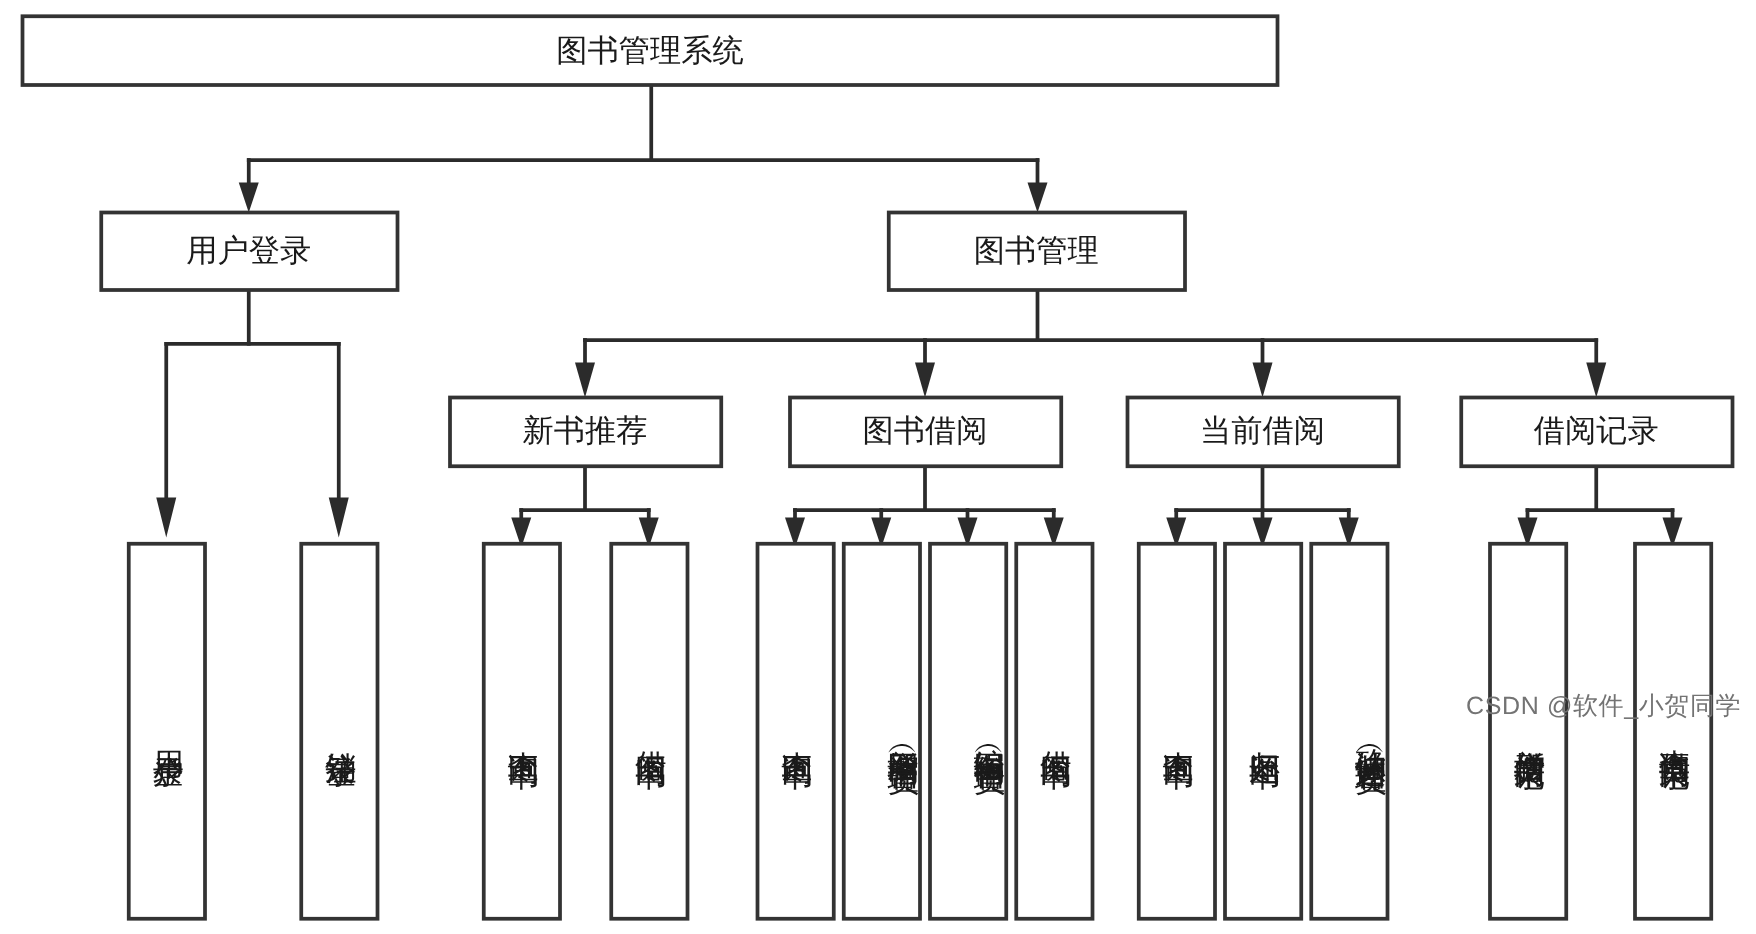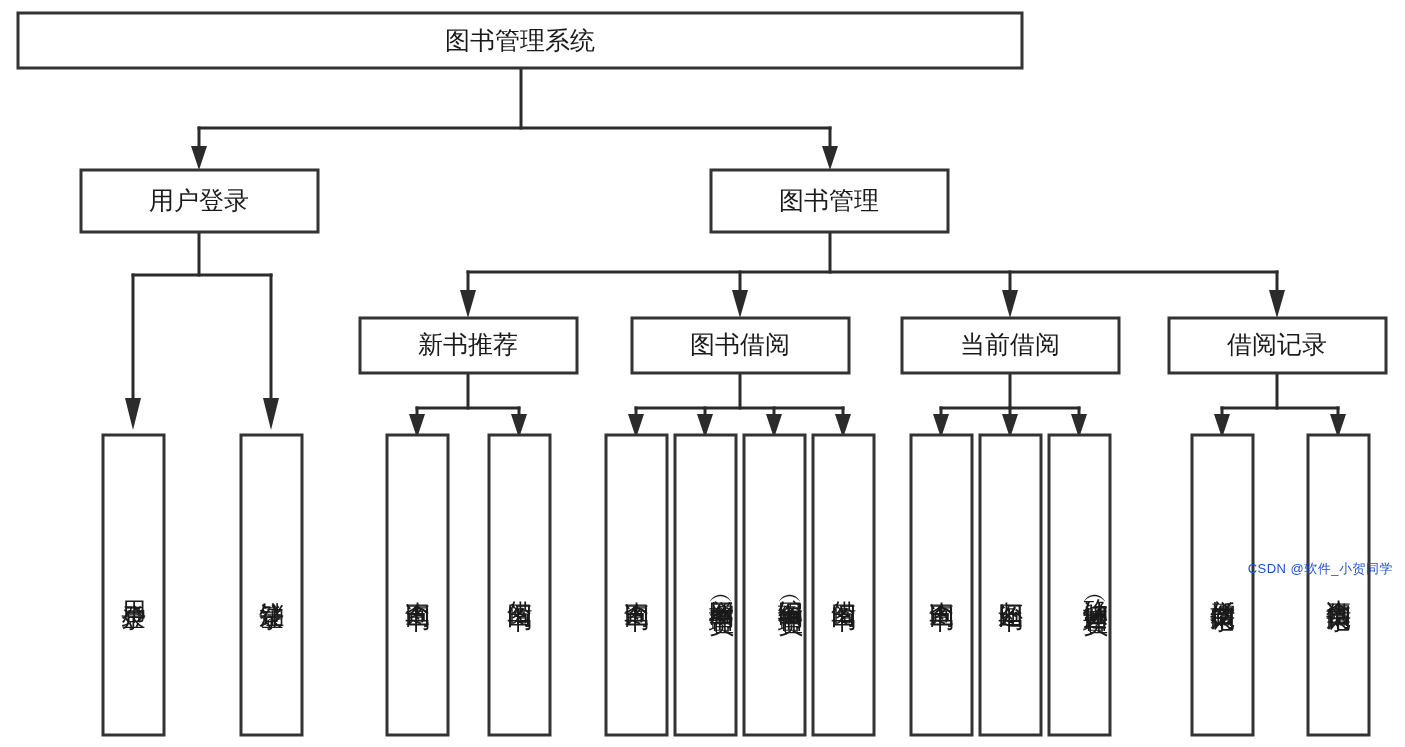--- a/index.html
+++ b/index.html
@@ -60,22 +60,22 @@
     letter-spacing: 2px;
     text-align: center;
     white-space: nowrap;
     pointer-events: none;
   }
   .watermark {
     position: absolute;
     right: 12px;
     bottom: 8px;
     font-family: "Liberation Sans", "DejaVu Sans", sans-serif;
-    font-size: 13px;
-    color: #1d4ed8;
+    font-size: 20px;
+    color: #737373;
     letter-spacing: 0.5px;
     white-space: nowrap;
     text-align: center;
   }
 </style>
 </head>
 <body>
 
 <div id="diagram-root">
 

